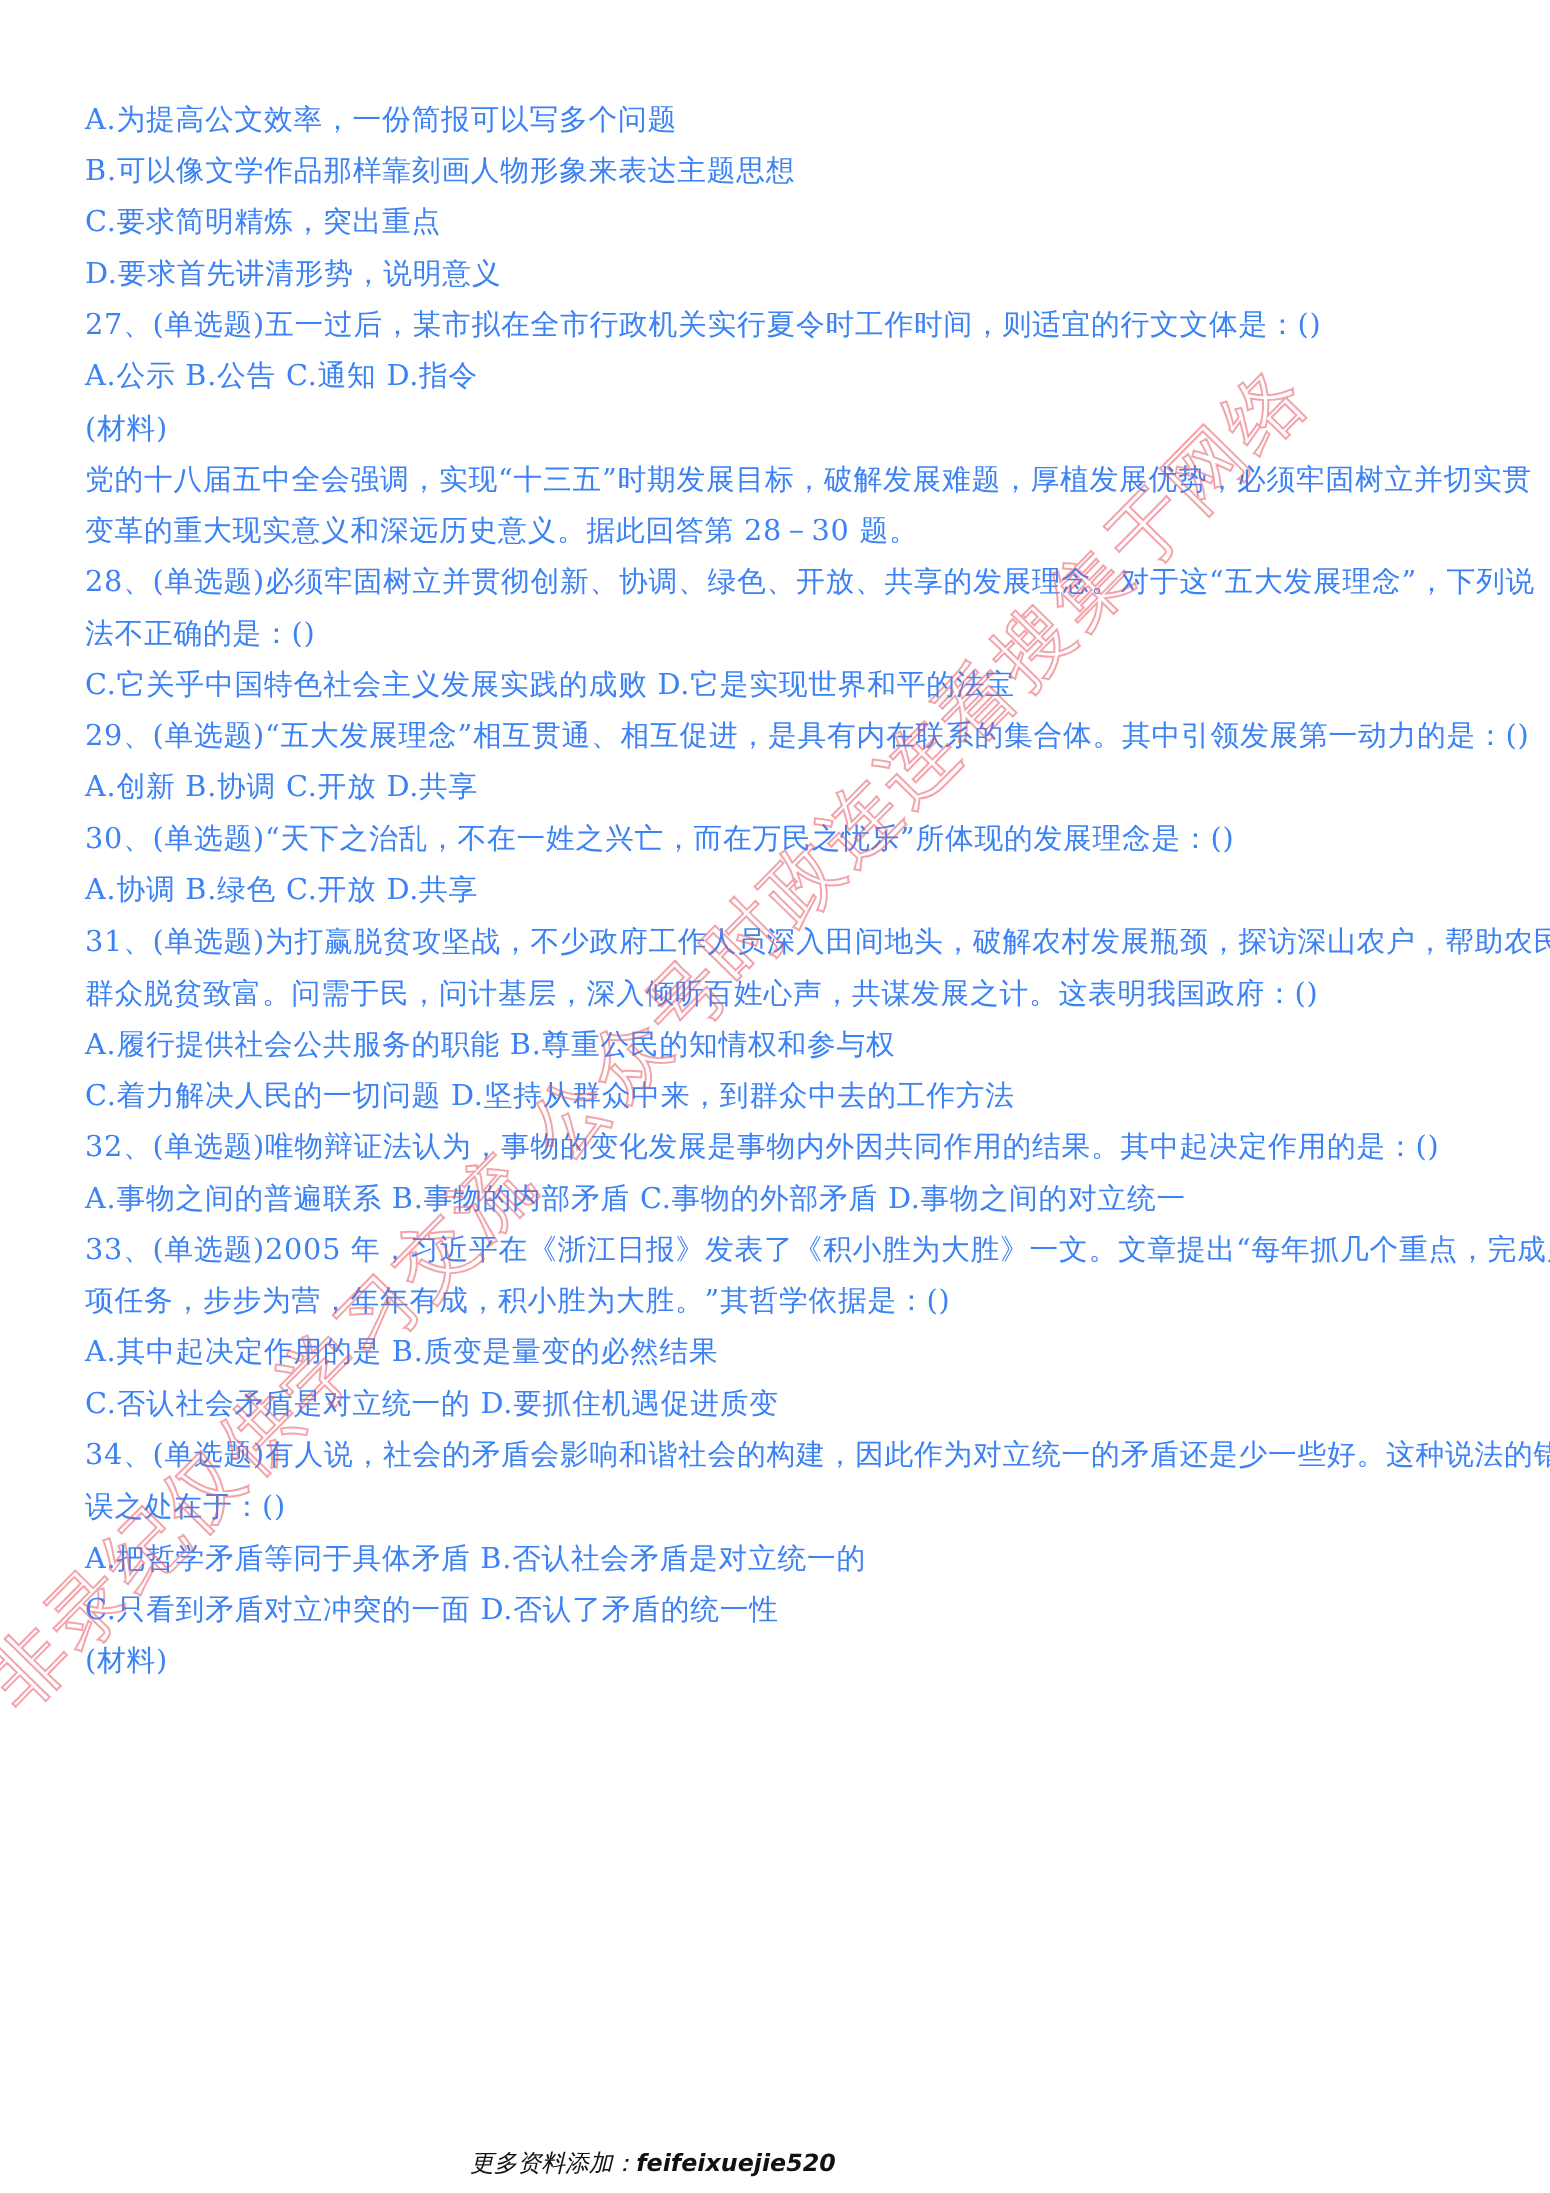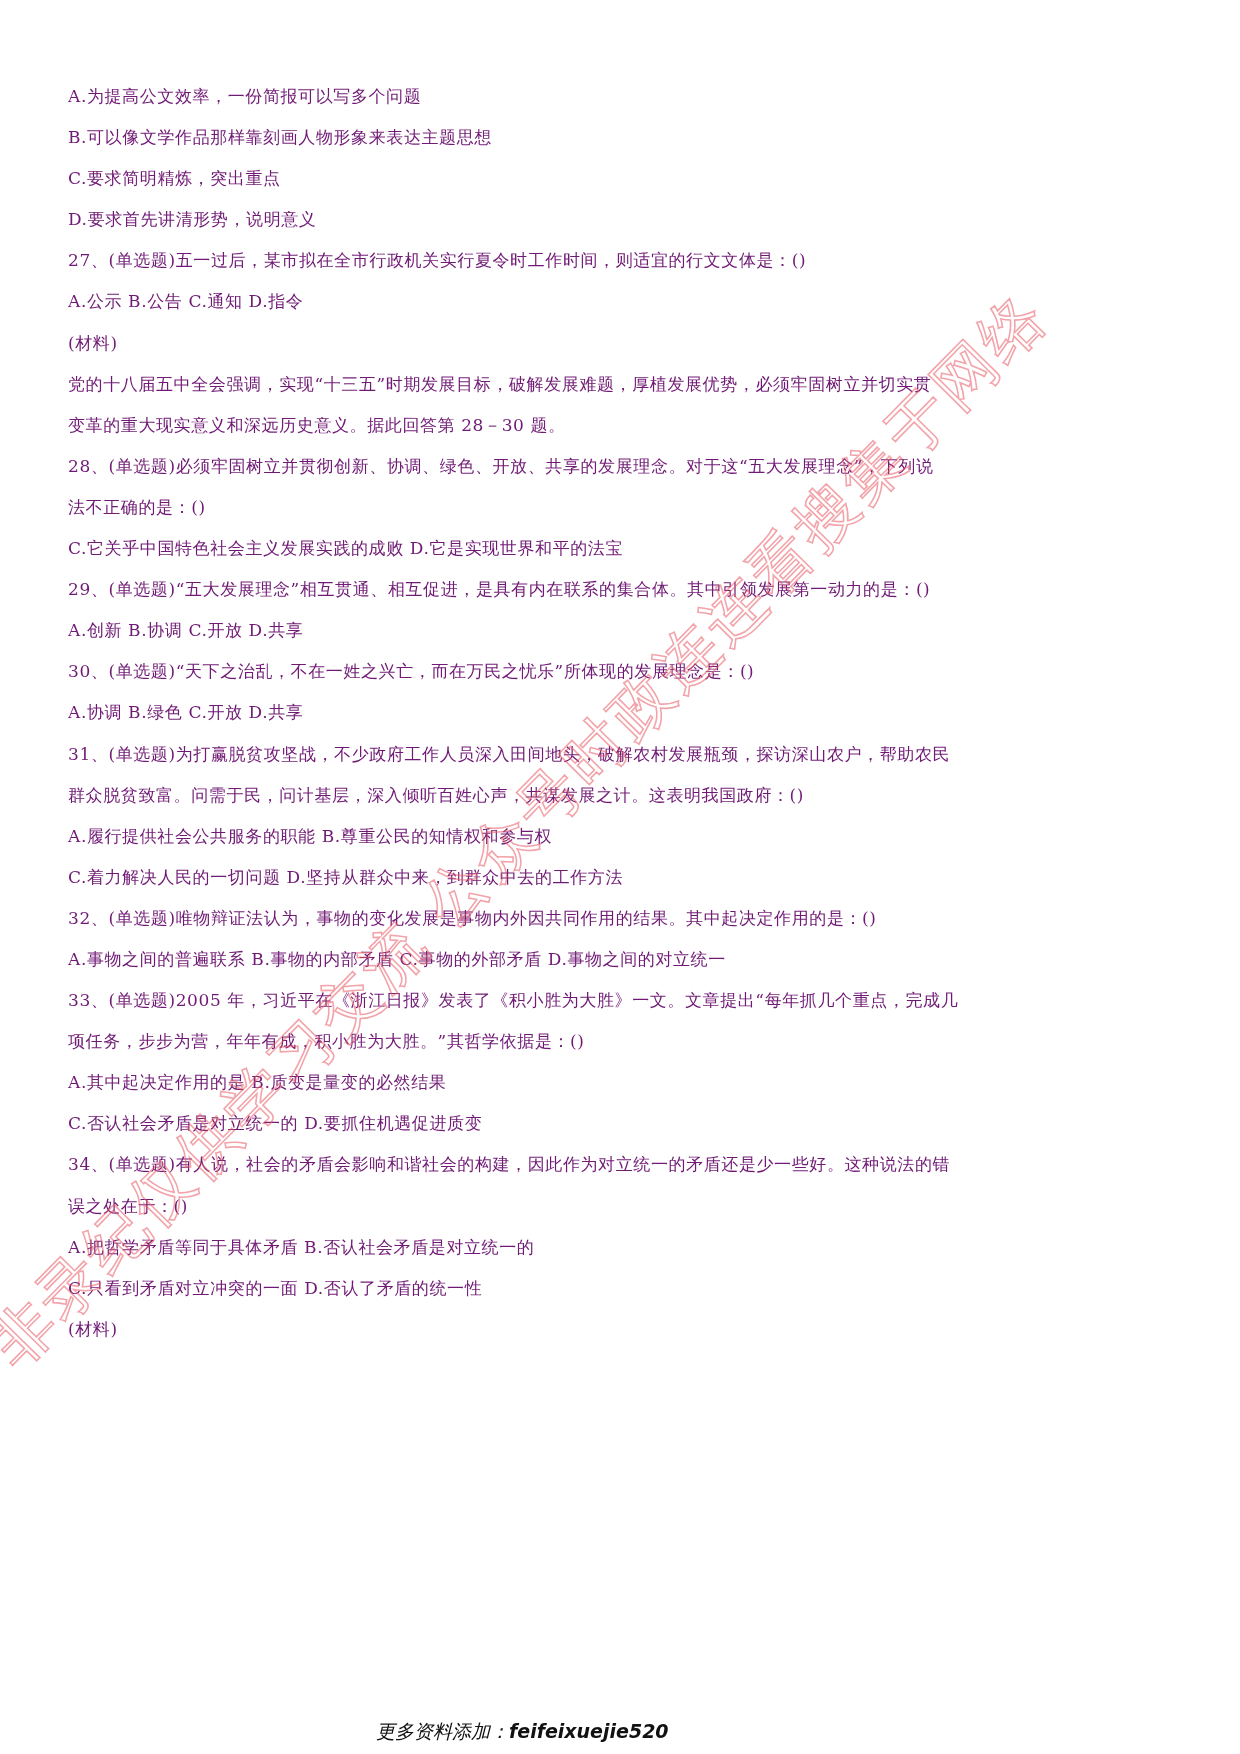--- a/index.html
+++ b/index.html
@@ -6,22 +6,22 @@
     body {
       width: 1240px; height: 1754px; position: relative; overflow: hidden;
       font-family: "DejaVu Serif", "Liberation Serif", serif;
       color: #1a1a1a;
     }
     .page { position: absolute; left: 0; top: 0; width: 1240px; height: 1754px; }
     .content {
       position: absolute; left: 68px; top: 76px; width: 1110px;
     }
     .line {
-      height: 41.1px; line-height: 41.1px; font-size: 17px;
-      white-space: nowrap; letter-spacing: 0.6px; color: #701a75;
+      height: 41.1px; line-height: 41.1px; font-size: 23px;
+      white-space: nowrap; letter-spacing: 0.6px; color: #3b82f6;
     }
     .watermark {
       position: absolute; left: -40px; top: 0; width: 1400px; height: 60px;
       transform-origin: 0 0;
       transform: translate(20px, 1335px) rotate(-45.5deg);
       font-size: 62px; line-height: 60px; white-space: nowrap;
       color: transparent;
       -webkit-text-stroke: 1.6px rgba(232, 90, 100, 0.55);
       font-family: "DejaVu Sans", "Liberation Sans", sans-serif;
       letter-spacing: 4px;

